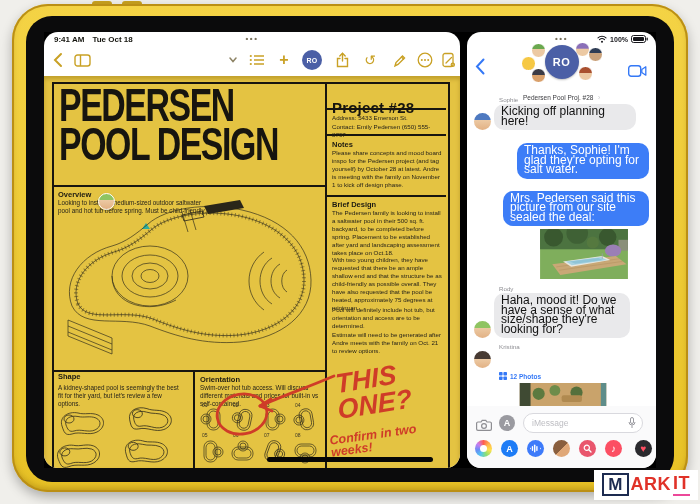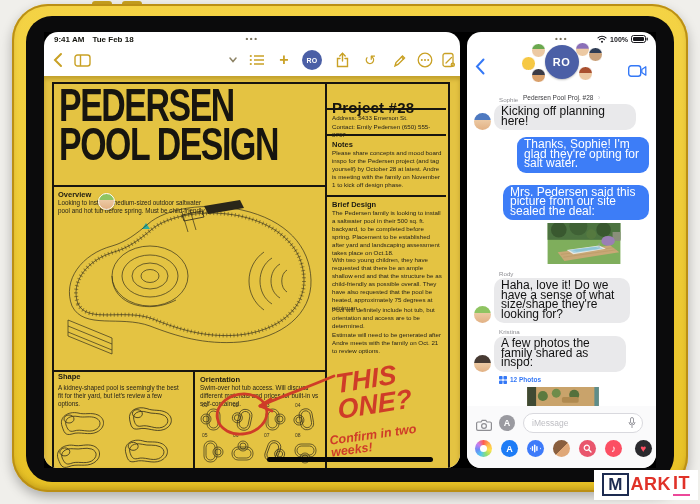--- a/index.html
+++ b/index.html
@@ -75,21 +75,21 @@
 
 <div class="device">
   <div class="cam"></div>
   <div class="cam2"></div>
   <div class="bezel"></div>
   <div class="screen">
 
     <div class="pane pane-notes">
       <div class="abs ns-status">
         <span>9:41 AM</span>
-        <span>Tue Feb 18</span>
+        <span>Tue Oct 18</span>
       </div>
       <div class="abs handle" style="left:50%;transform:translateX(-50%);">•••</div>
 
       <div class="abs tb-ic" style="left:8px;width:12px;">
         <svg width="10" height="16" viewBox="0 0 10 16">
             <polyline points="8,2 2,8 8,14" fill="none" stroke="#c9a125" stroke-width="2" stroke-linecap="round"></polyline>
           </svg>
       </div>
       <div class="abs tb-ic" style="left:28px;width:20px;">
         <svg width="17" height="13" viewBox="0 0 17 13">
@@ -317,21 +317,21 @@
         <span class="ms-title">Pedersen Pool Proj. #28</span>
         <span class="ms-title" style="color:#c7c7cc;">›</span>
       </div>
 
       <div class="chat">
         <div class="lbl">Sophie</div>
         <div class="rrow">
           <div class="av av-sophie"></div>
           <div class="bub gray">Kicking off planning here!</div>
         </div>
-        <div class="bub blue" style="margin-top:7px;max-width:118px;border-radius:9px;">Thanks, Sophie! I'm glad they're opting for salt water.</div>
+        <div class="bub blue" style="margin-top:13px;max-width:118px;">Thanks, Sophie! I'm glad they're opting for salt water.</div>
         <div class="bub blue" style="margin-top:12px;max-width:132px;">Mrs. Pedersen said this picture from our site sealed the deal:</div>
         <svg style="margin-top:3px;margin-left:auto;border-radius:11px;" width="130" height="74" viewBox="0 0 130 74">
           <rect width="130" height="74" fill="#7fae5c"></rect>
           <rect width="130" height="30" fill="#4c7340"></rect>
           <circle cx="20" cy="12" r="14" fill="#39582f"></circle>
           <circle cx="55" cy="6" r="16" fill="#3f6135"></circle>
           <circle cx="100" cy="12" r="13" fill="#39582f"></circle>
           <rect x="116" y="16" width="14" height="16" fill="#8a8f7a"></rect>
           <ellipse cx="108" cy="32" rx="12" ry="9" fill="#9a7fb5"></ellipse>
           <circle cx="78" cy="20" r="9" fill="#55793f"></circle>
@@ -341,26 +341,25 @@
               <line x1="28" y1="61" x2="122" y2="48"></line>
             </g>
           <polygon points="34,48 92,40 104,46 46,56" fill="#e8e8e0"></polygon>
           <polygon points="38,48 90,41.5 99,46 47,53.5" fill="#a8d3e0"></polygon>
           <polygon points="44,48 86,43 93,46 52,51.5" fill="#8fc4d6"></polygon>
           <line x1="92" y1="36" x2="92" y2="44" stroke="#9aa0a6" stroke-width="1.2"></line>
         </svg>
         <div class="lbl" style="margin-top:6px;">Rody</div>
         <div class="rrow">
           <div class="av av-rody"></div>
-          <div class="bub gray" style="max-width:122px;">Haha, love it! Do we have a sense of what size/shape they're looking for?</div>
+          <div class="bub gray" style="max-width:122px;">Haha, mood it! Do we have a sense of what size/shape they're looking for?</div>
         </div>
         <div class="lbl" style="margin-top:5px;">Kristina</div>
         <div class="rrow">
           <div class="av av-kristina"></div>
-          <div class="bub gray" style="max-width:118px;">A few photos the family shared as inspo:</div>
         </div>
         <div class="badge-photos" style="margin-top:4px;">
           <svg width="8" height="8" viewBox="0 0 8 8">
               <g fill="#3478f6">
                 <rect x="0" y="0" width="3.6" height="3.6" rx="0.8"></rect>
                 <rect x="4.4" y="0" width="3.6" height="3.6" rx="0.8"></rect>
                 <rect x="0" y="4.4" width="3.6" height="3.6" rx="0.8"></rect>
                 <rect x="4.4" y="4.4" width="3.6" height="3.6" rx="0.8"></rect>
               </g>
             </svg>

